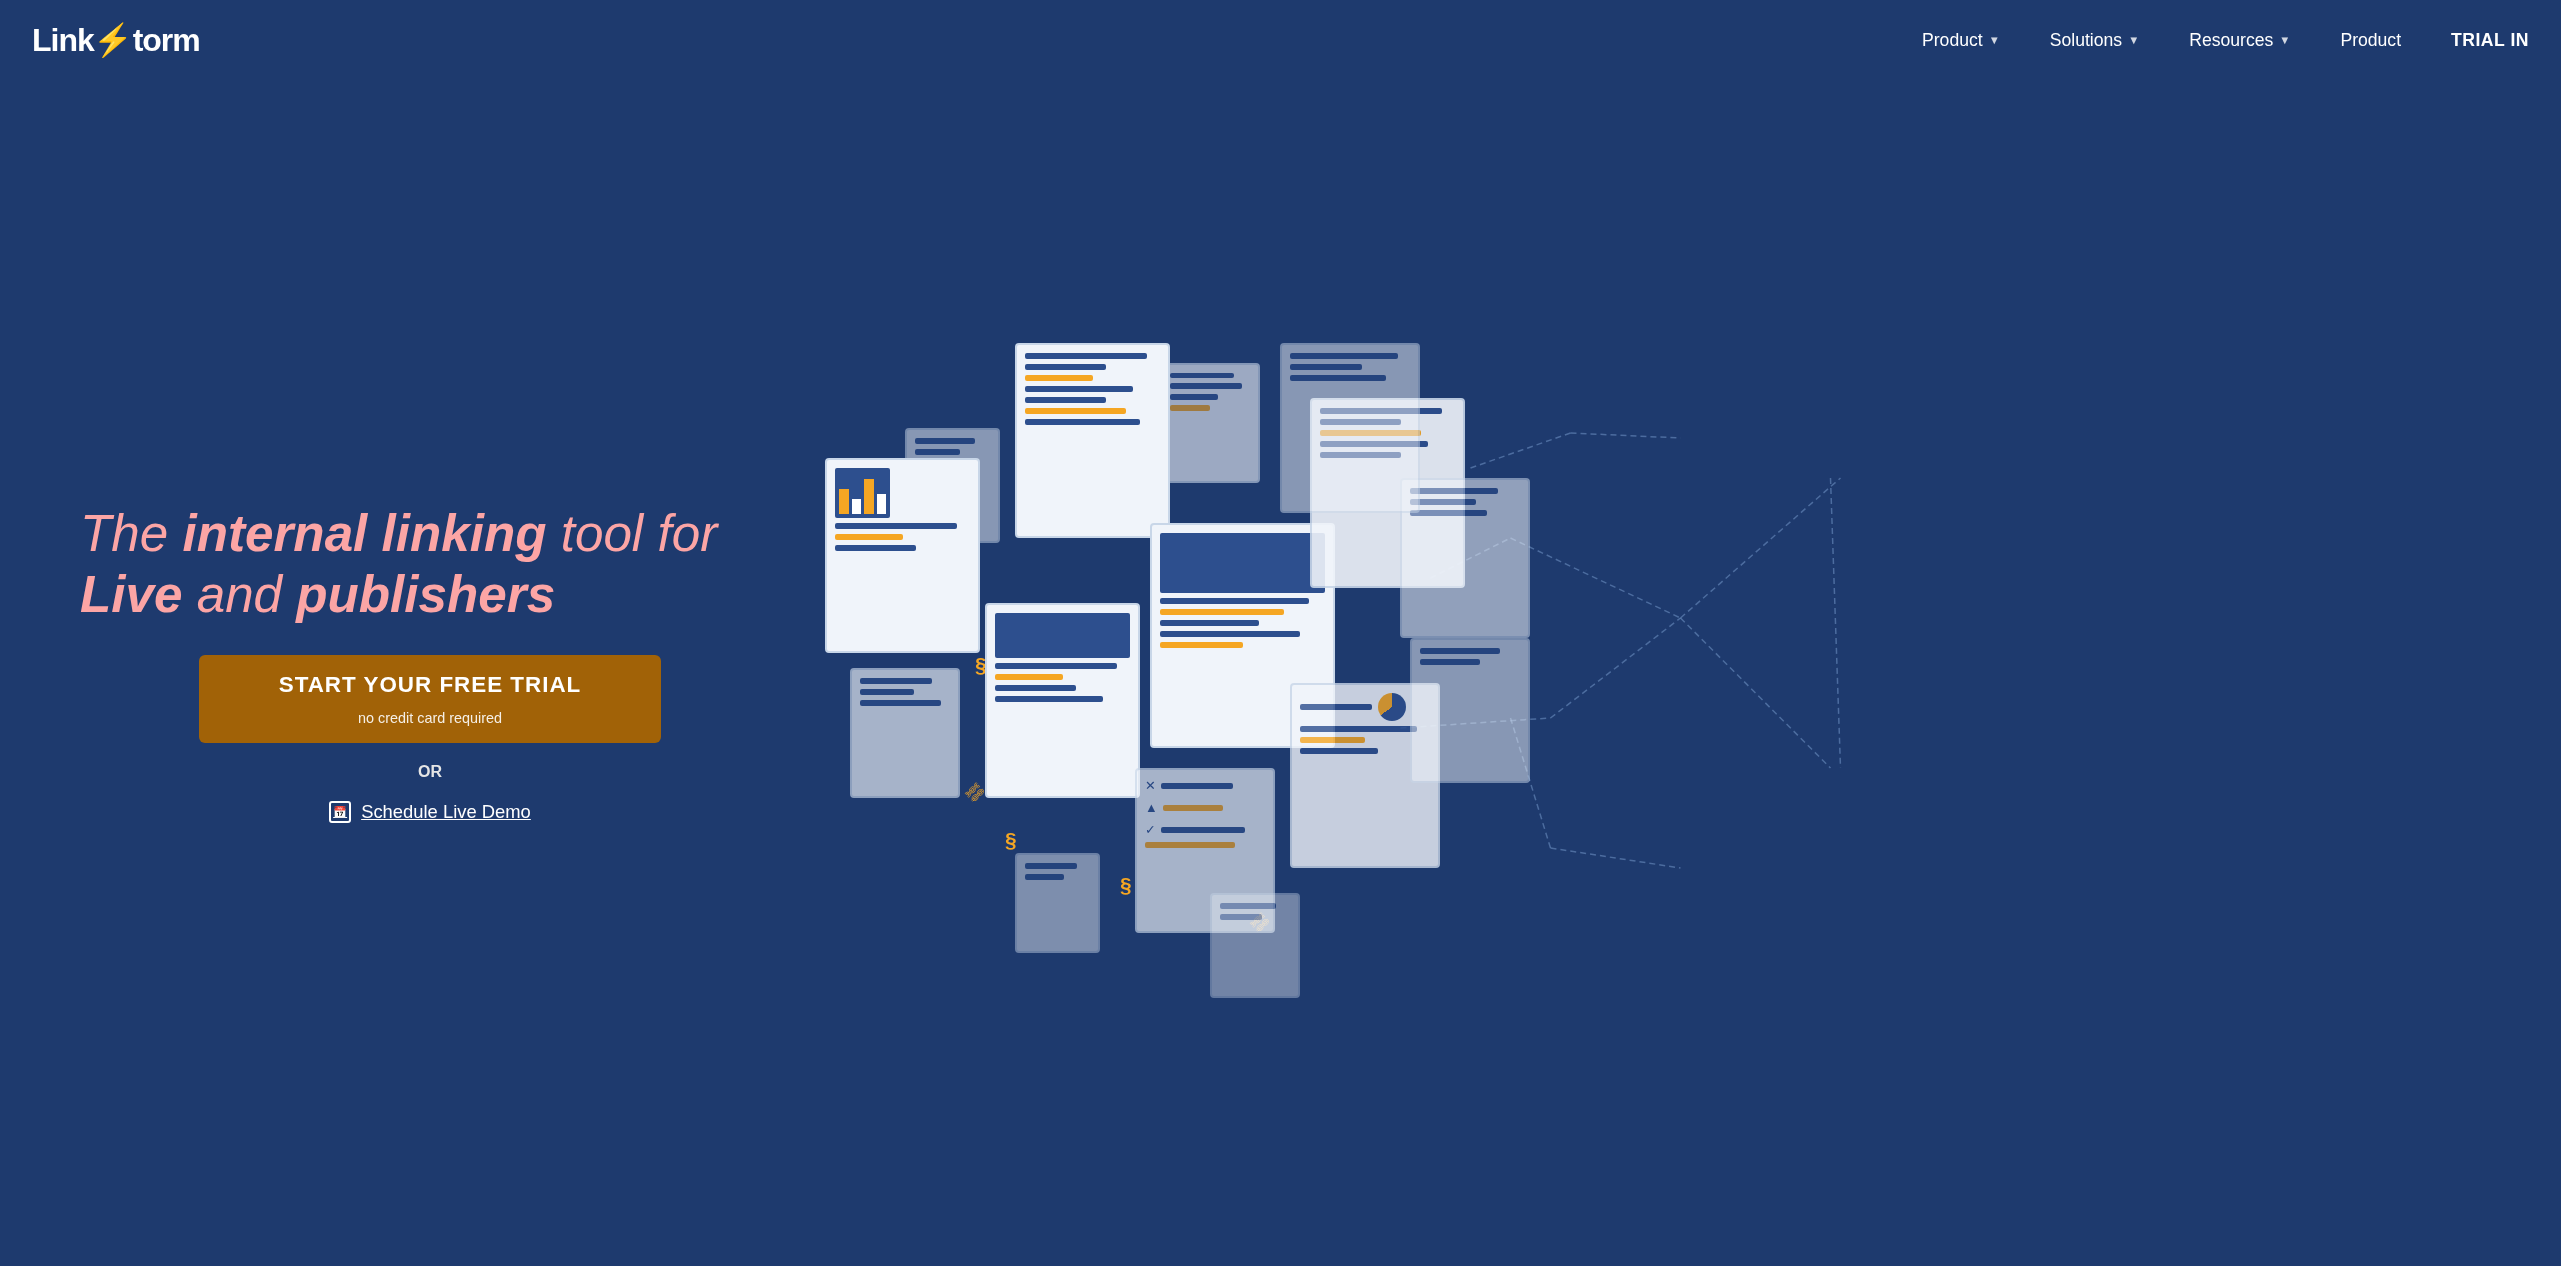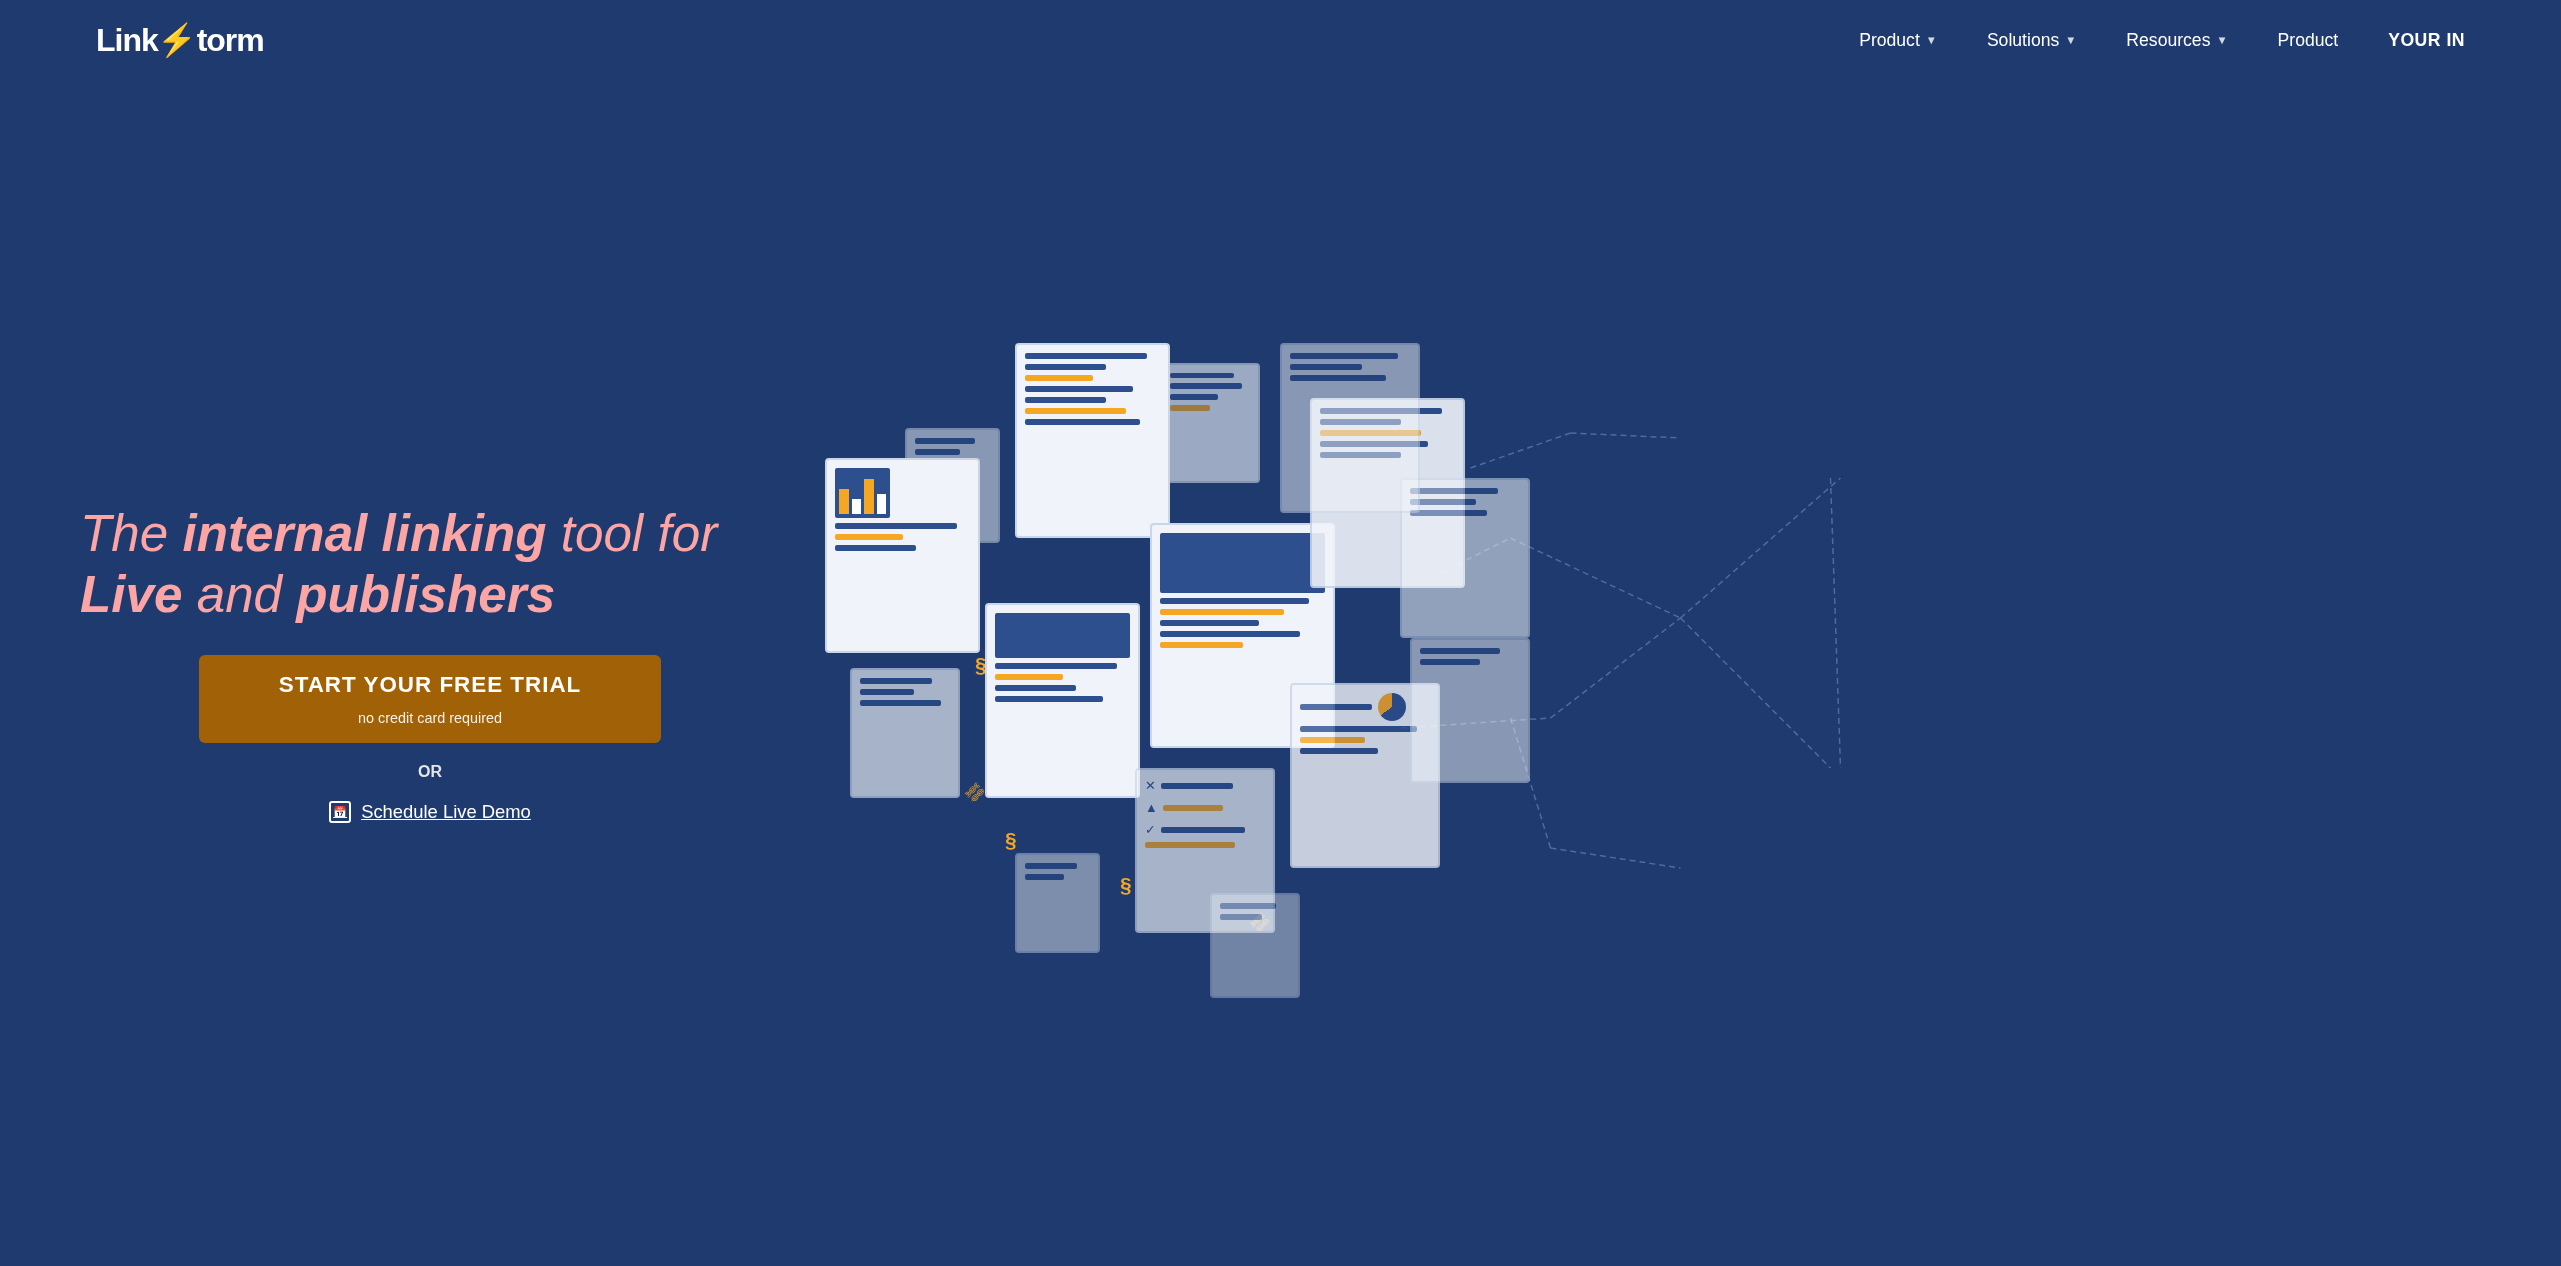--- a/index.html
+++ b/index.html
@@ -9,21 +9,21 @@
       background-color: #1e3a6e;
       color: #fff;
       min-height: 100vh;
       overflow-x: hidden;
     }
 
     
     nav {
       display: flex;
       align-items: center;
-      padding: 0 96px;
+      padding: 0 32px;
       height: 80px;
       background-color: #1e3a6e;
       position: relative;
       z-index: 10;
     }
 
     .logo {
       display: flex;
       align-items: center;
       margin-right: auto;
@@ -271,21 +271,21 @@
         <span class="chevron">▼</span>
       </a>
     </li>
     <li>
       <a href="#">
         <span>Product</span>
       </a>
     </li>
   </ul>
 
-  <a href="#" class="sign-in">YOUR IN</a>
+  <a href="#" class="sign-in">TRIAL IN</a>
 </nav>
 
 <section class="hero">
   <div class="hero-content">
     <h1 class="hero-title">
       <span>The </span><strong>internal linking</strong><span> tool for </span><br>
       <strong>Live</strong><span> and </span><strong>publishers</strong>
     </h1>
 
 

